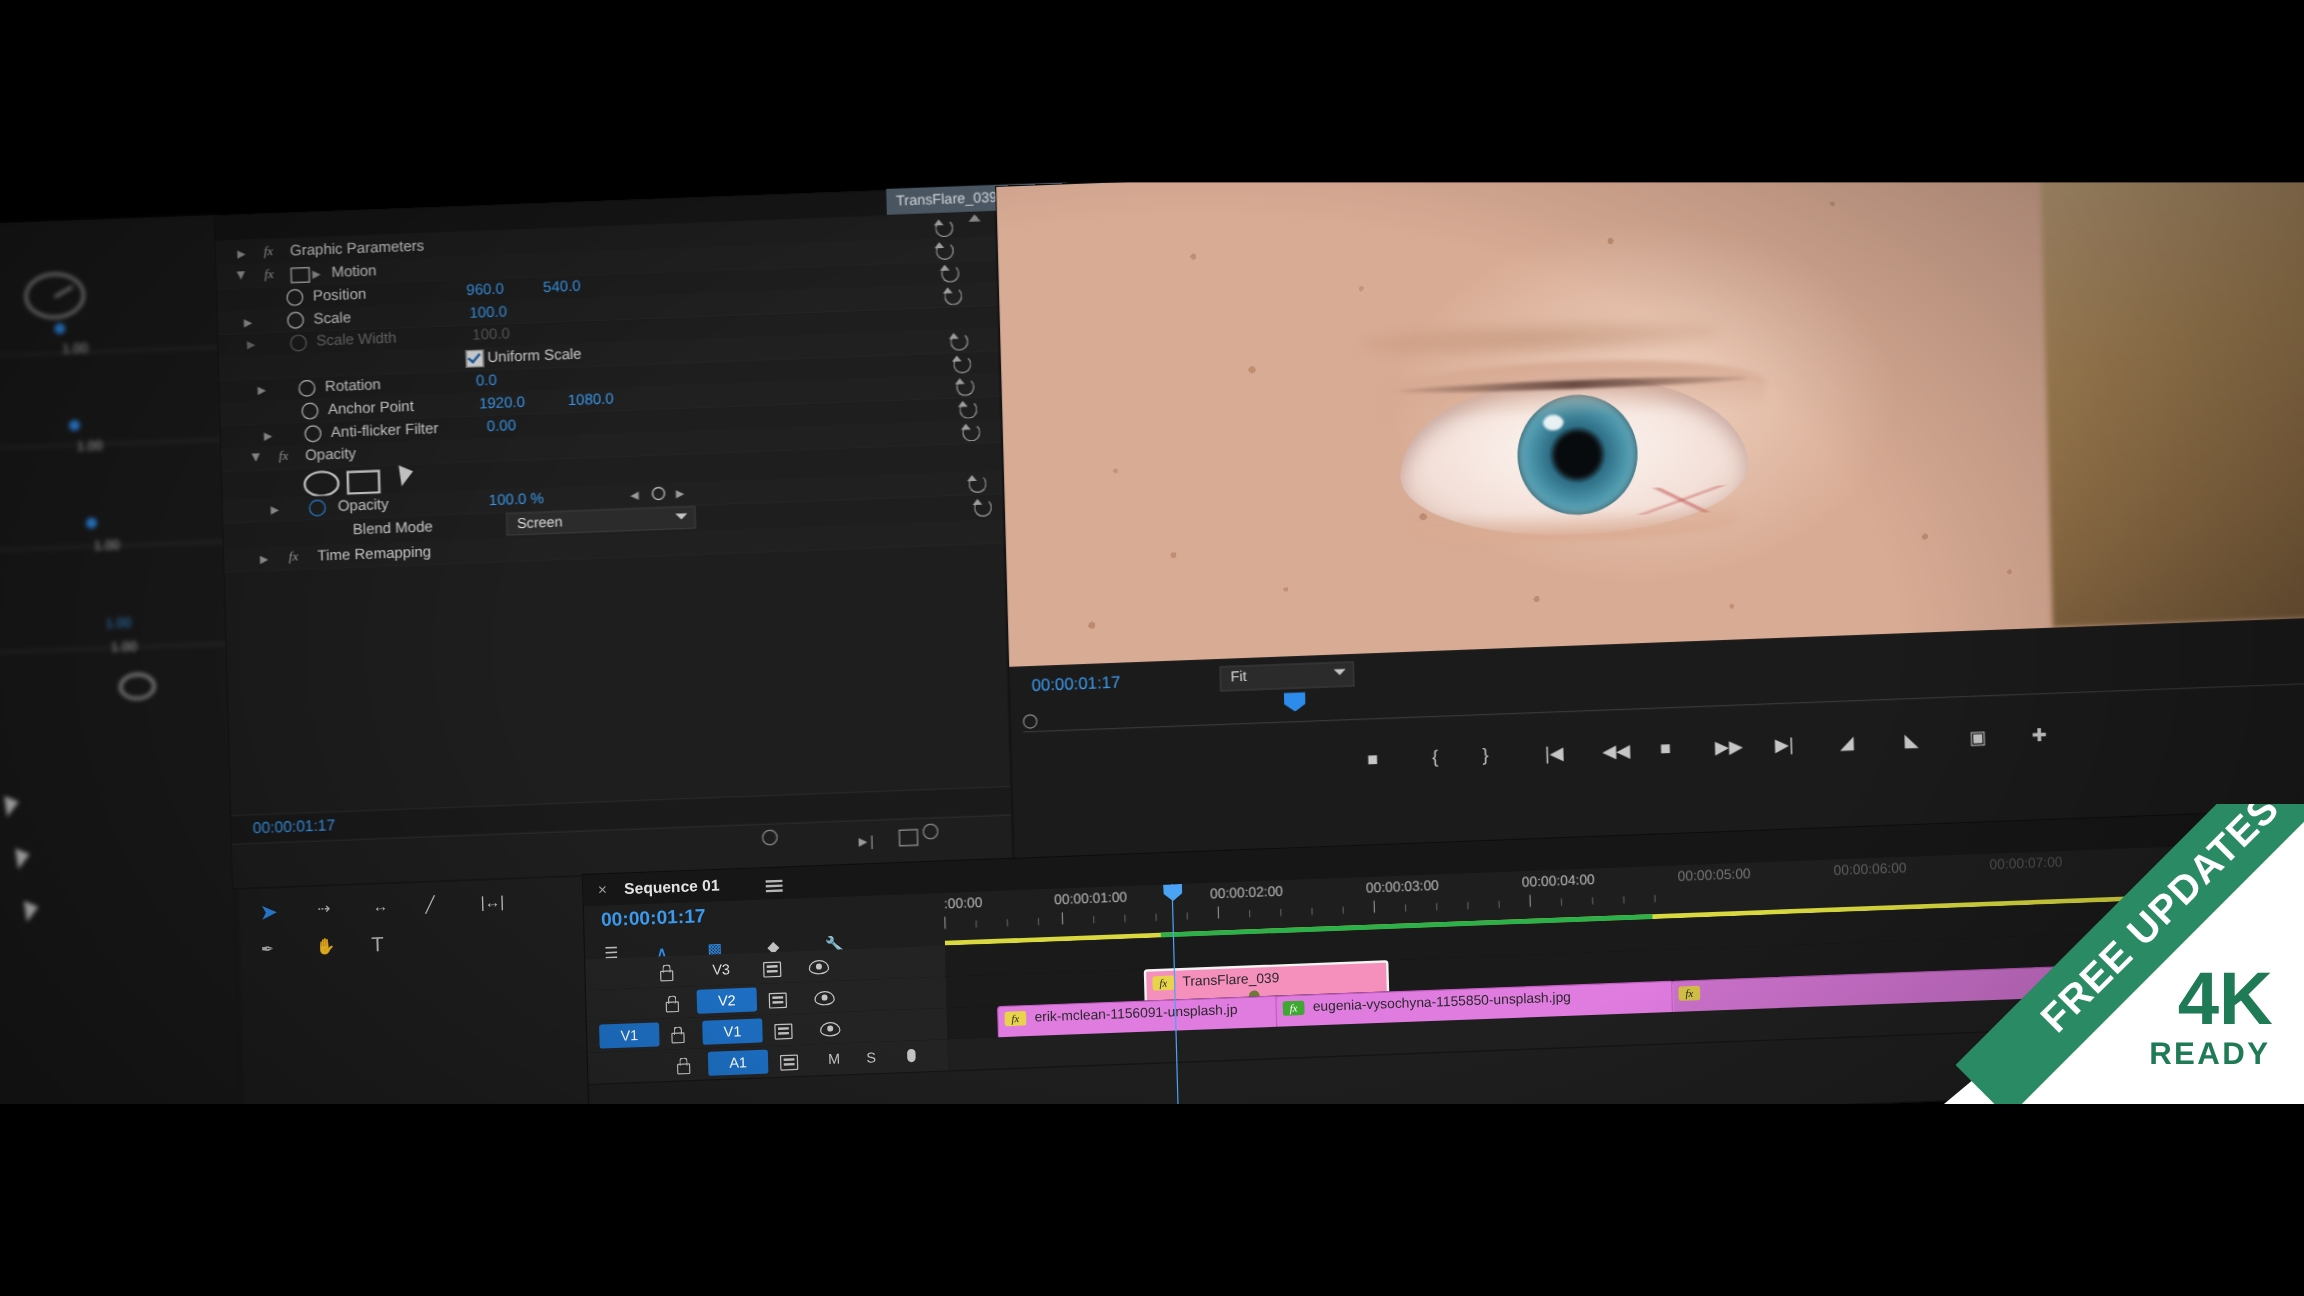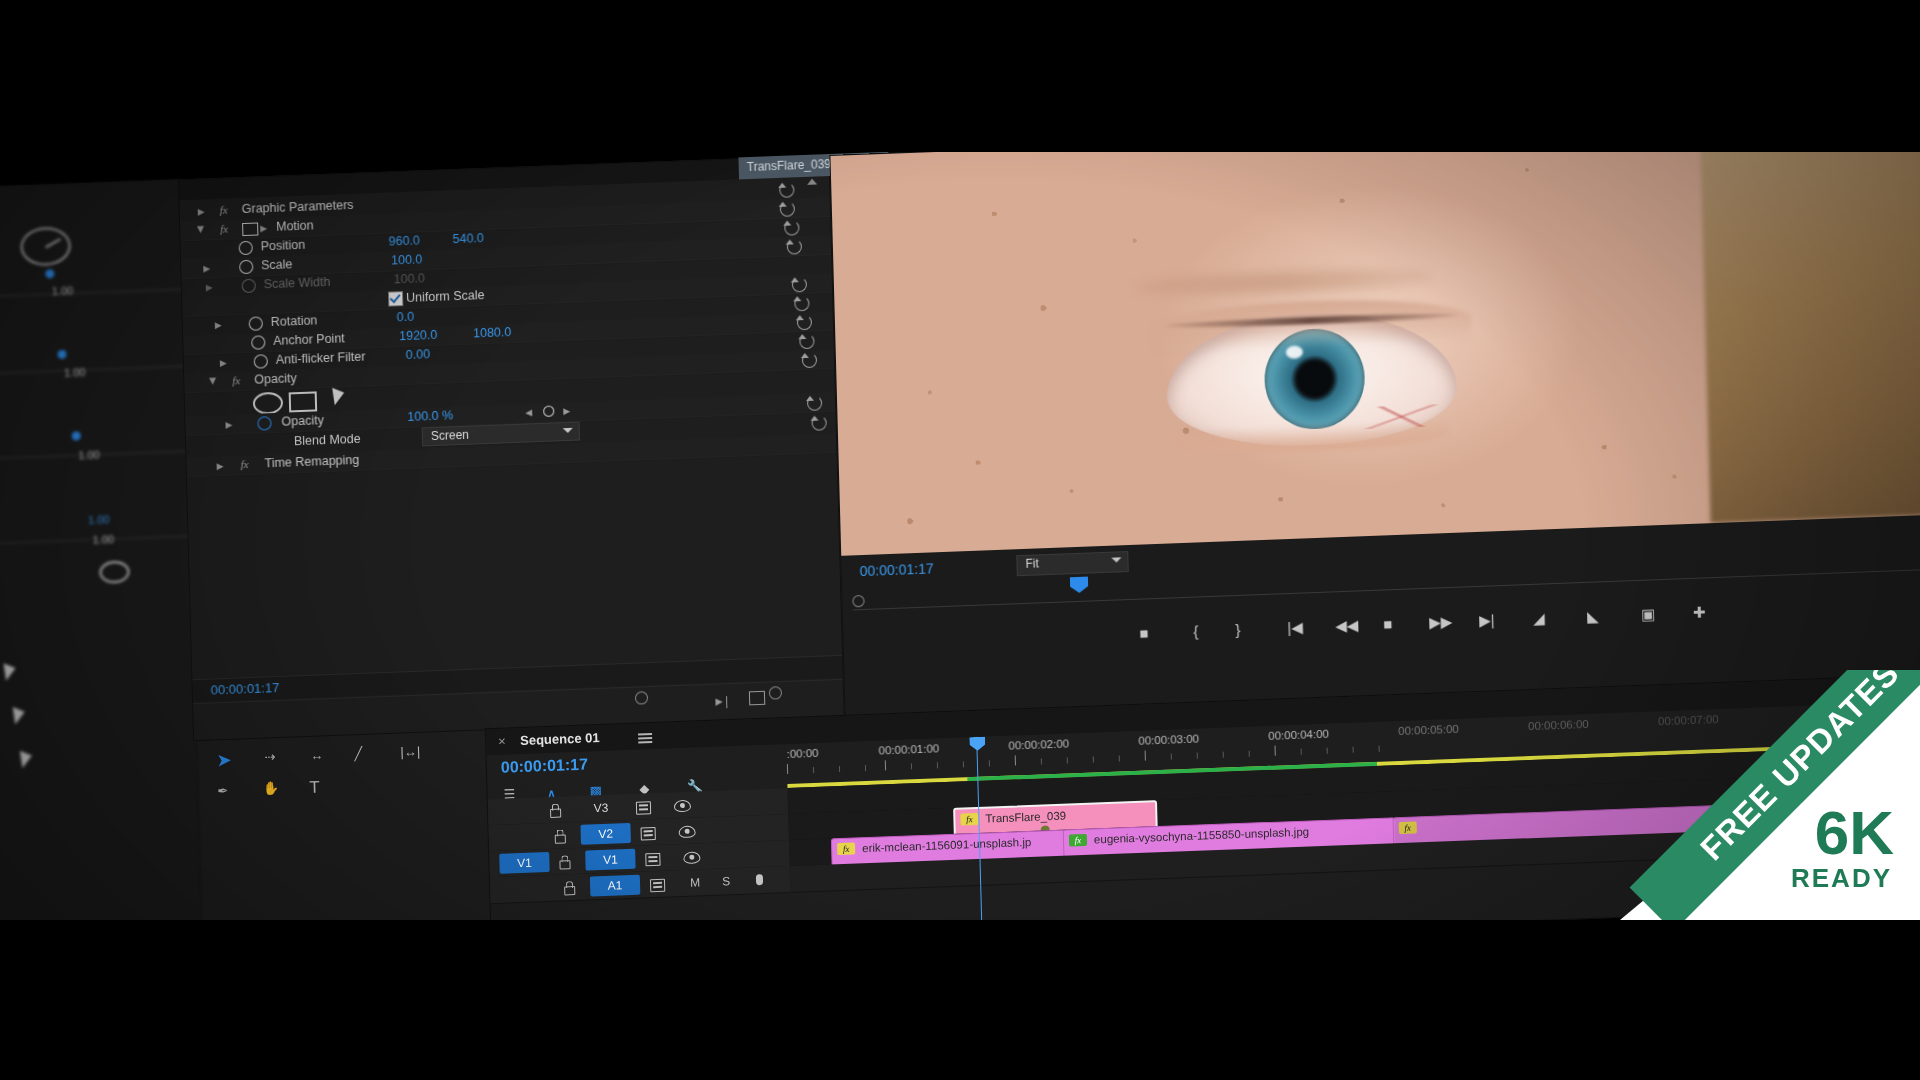--- a/index.html
+++ b/index.html
@@ -510,21 +510,21 @@
 
       <div class="lane" style="top:148px;height:26px;background:#1f1f1f;"></div>
     </div>
 
   </div>
 
   <div id="vig"></div>
 
   <div id="corner">
     <div id="cornerwhite"></div>
-    <div id="fourk">6K</div>
+    <div id="fourk">4K</div>
     <div id="ready">READY</div>
     <div id="ribbon">
       <span>FREE UPDATES</span>
     </div>
   </div>
 
   <div class="bar top"></div>
   <div class="bar bot"></div>
 </div>
 

